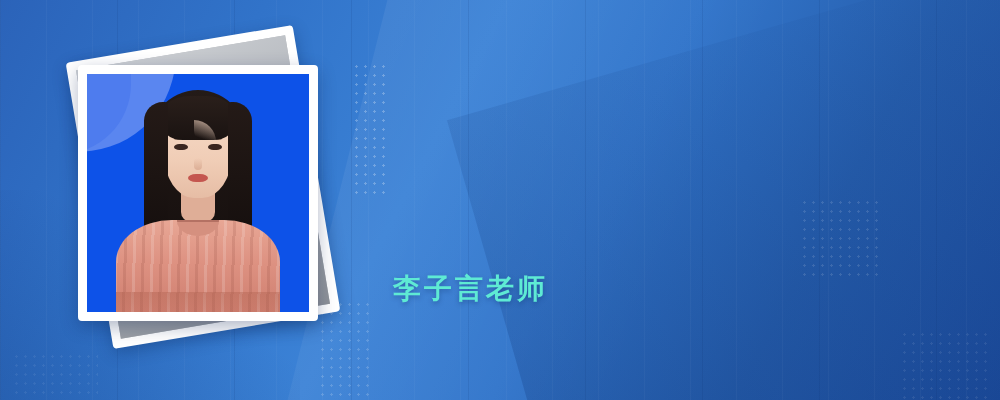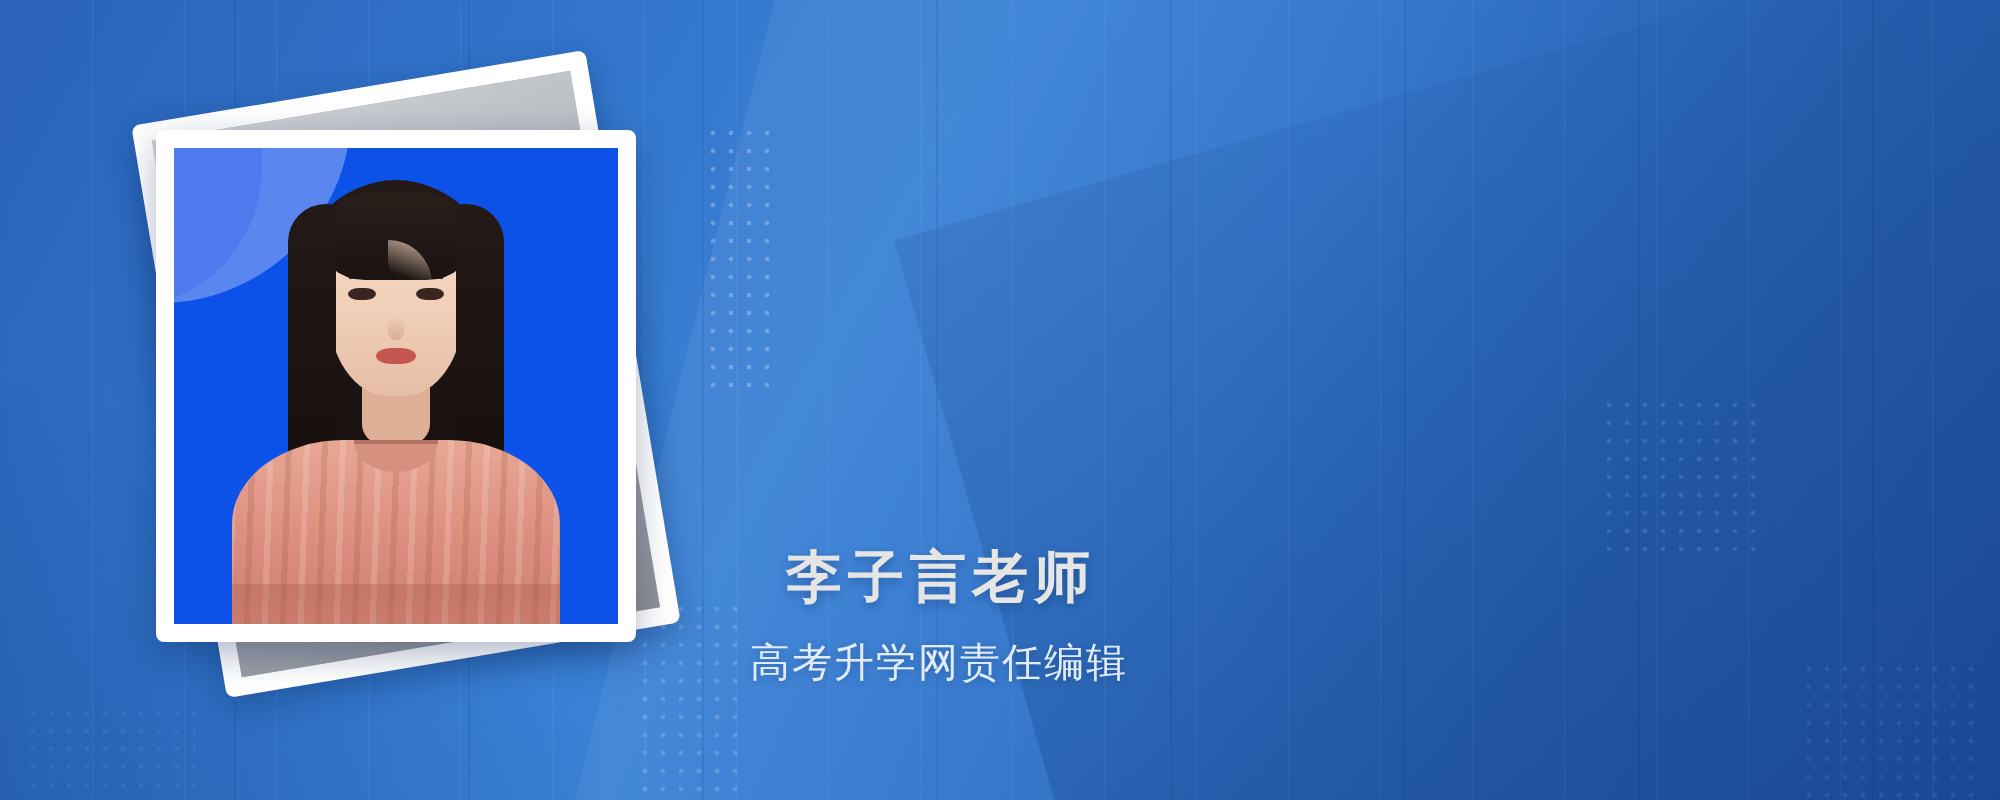--- a/index.html
+++ b/index.html
@@ -261,21 +261,21 @@
     font-size: 39px;
     font-weight: bold;
     line-height: 64px;
     letter-spacing: 0.5px;
     text-shadow: 0 2px 6px rgba(8,36,92,0.35);
     white-space: pre-line;
   }
   .author-name {
     position: absolute;
     left: 19px; top: 270px;
-    color: #e5e5e5;
+    color: #5eead4;
     font-size: 28px;
     font-weight: bold;
     letter-spacing: 3px;
     text-shadow: 0 2px 5px rgba(8,36,92,0.35);
   }
   .author-role {
     position: absolute;
     left: 1px; top: 318px;
     color: #e2ecf8;
     font-size: 20px;
@@ -334,16 +334,15 @@
           <div class="p-waist"></div>
         </div>
       </div>
     </div>
   </div>
 
   <div class="text-block">
 
     <div class="author-name">李子言老师</div>
 
-    <div class="author-role">高考升学网责任编辑</div>
   </div>
 
 </div>
 
 </body></html>

